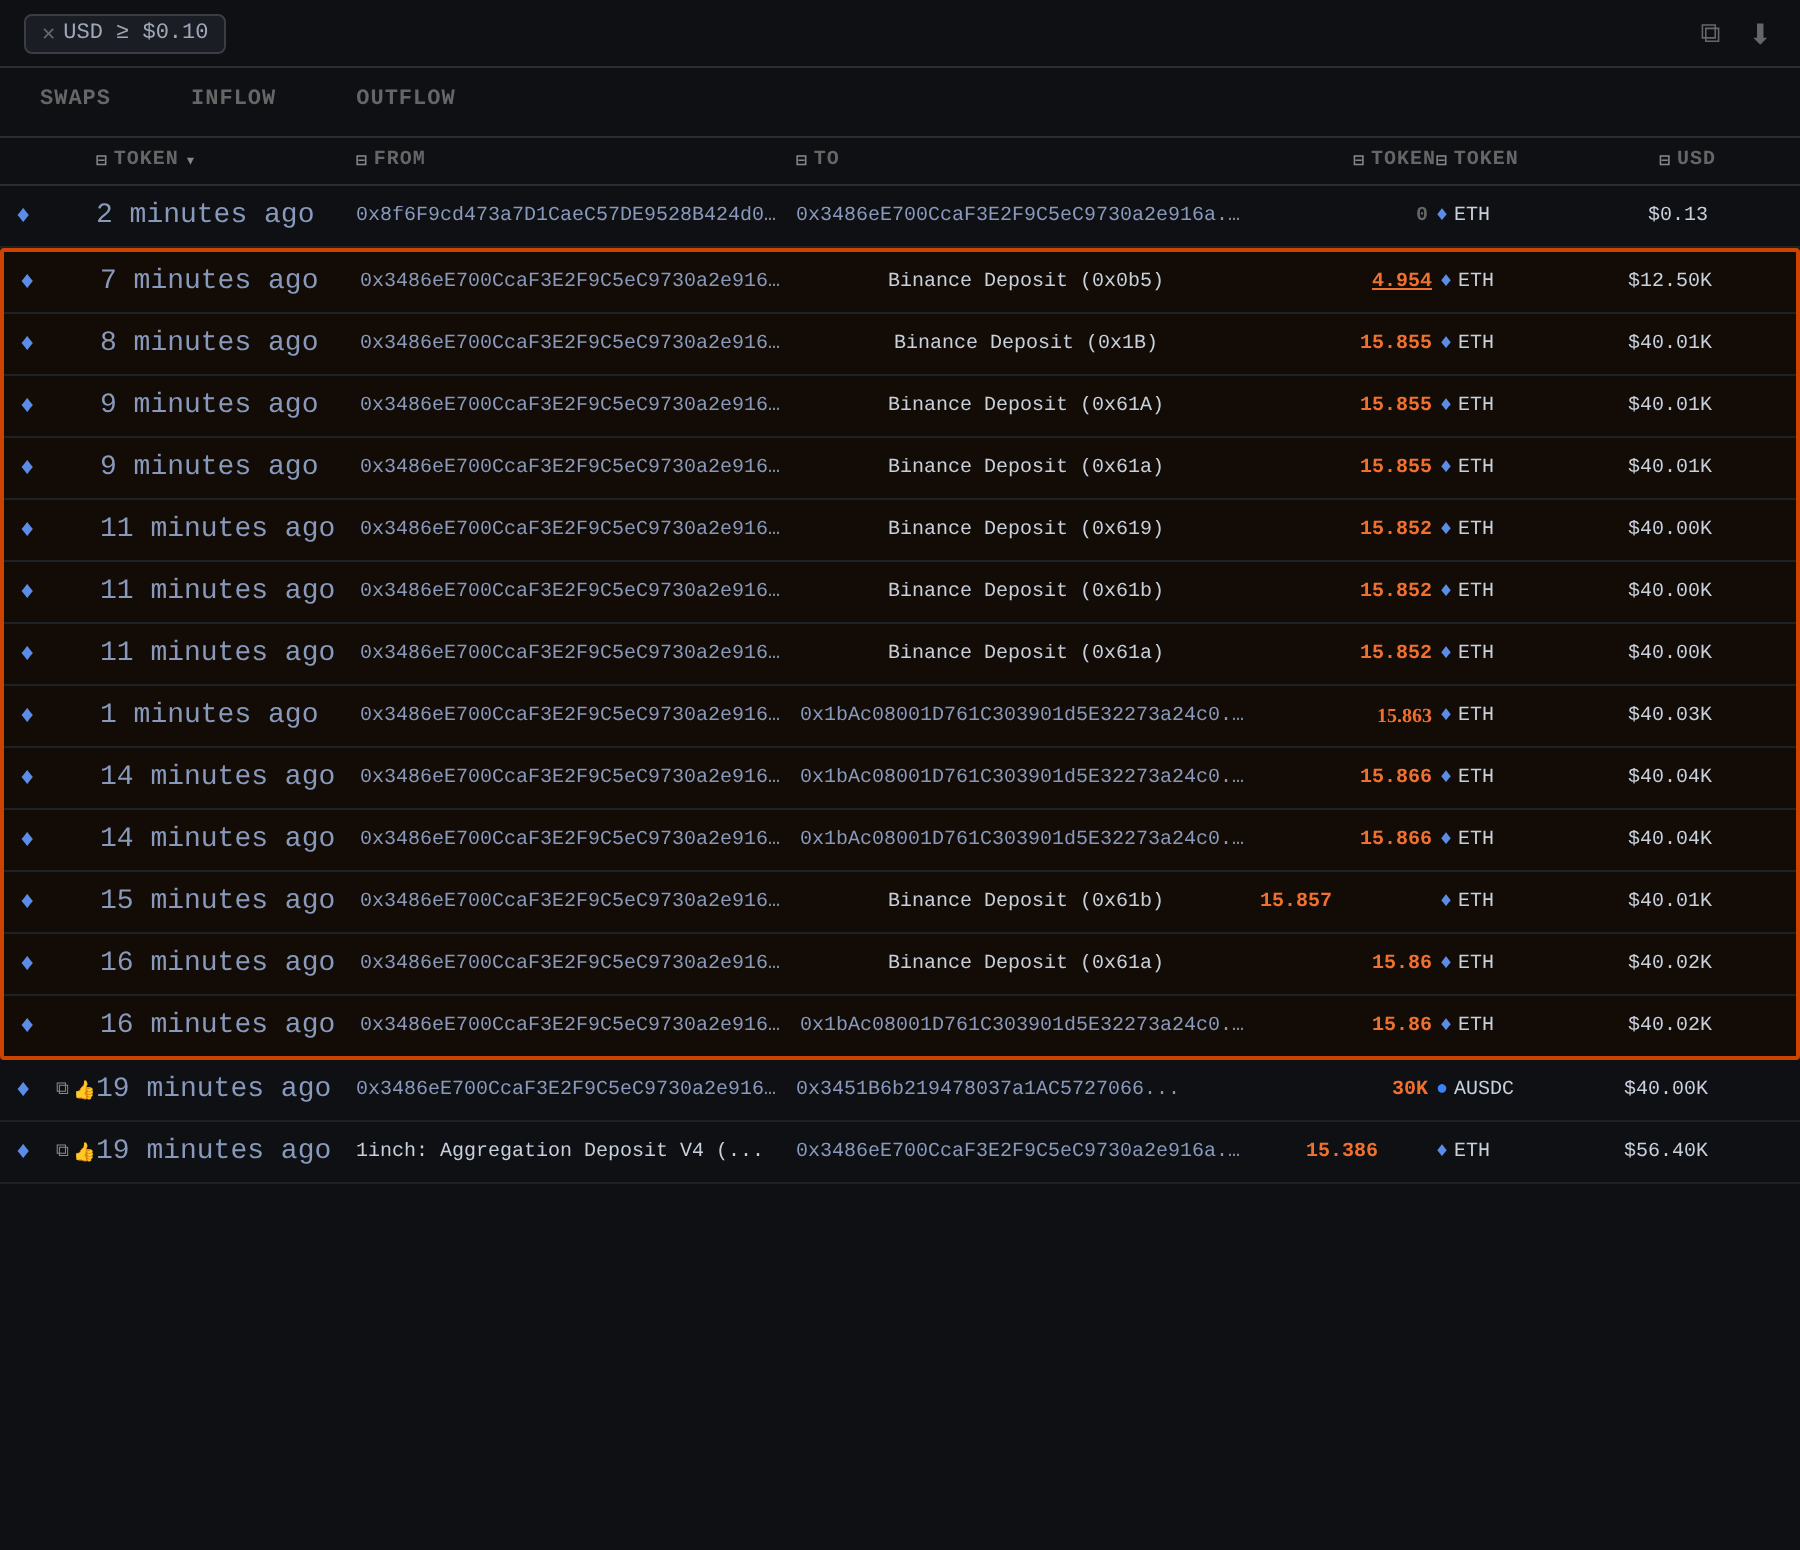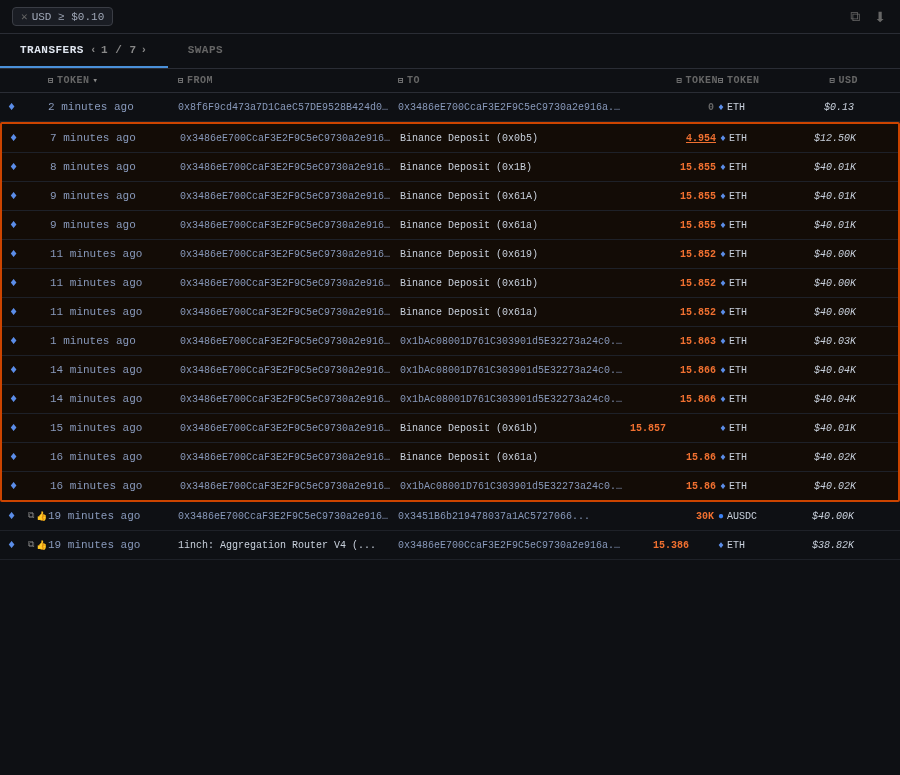--- a/index.html
+++ b/index.html
@@ -127,30 +127,30 @@
       grid-template-columns: 20px 20px 130px 220px 230px 90px 70px 70px;
       align-items: center;
       padding: 7px 8px;
       border-bottom: 1px solid #1e2128;
       gap: 0px;
       transition: background 0.1s;
     }
 
     .cell { overflow: hidden; text-overflow: ellipsis; white-space: nowrap; padding-right: 4px; }
     .cell-icon { color: #5b8de8; font-size: 12px; }
-    .cell-time { color: #8899bb; font-size: 11px; }
+    .cell-time { color: #8899bb; font-size: 14px; }
     .cell-address { color: #8899bb; font-size: 10px; }
     .cell-to { color: #8899bb; font-size: 10px; }
-    .cell-to.named { color: #c8d0dc; }
+    .cell-to.named { color: #c8d0dc; text-align: center; }
     .cell-value { text-align: right; color: #f07030; font-size: 10px; font-weight: 600; }
     .cell-value.zero { color: #666; }
     .cell-token { display: flex; align-items: center; gap: 3px; color: #c8d0dc; font-size: 10px; }
     .eth-icon { color: #5b8de8; font-size: 10px; }
     .ausdc-icon { color: #3b82f6; font-size: 10px; }
-    .cell-usd { text-align: right; color: #c8d0dc; font-size: 10px; font-style: italic; }
+    .cell-usd { text-align: right; color: #c8d0dc; font-size: 10px; }
 
     
     .highlight-group {
       border: 2px solid #cc4400;
       border-radius: 2px;
       margin: 0;
     }
     .highlight-group .row {
       border-left: none;
       border-right: none;
@@ -177,30 +177,28 @@
       <span>USD ≥ $0.10</span>
     </div>
   </div>
   <div class="top-bar-right">
     <button class="icon-btn" title="Copy">⧉</button>
     <button class="icon-btn" title="Download">⬇</button>
   </div>
 </div>
 
 <div class="tabs-row">
-  <div class="tab active">
-    <span>TRANSFERS</span>
-    <span class="tab-pagination">
-      <span class="arrow">‹</span>
-      <span>1 / 7</span>
-      <span class="arrow">›</span>
-    </span>
-  </div>
   <div class="tab">
     <span>SWAPS</span>
+  </div>
+  <div class="tab">
+    <span>INFLOW</span>
+  </div>
+  <div class="tab">
+    <span>OUTFLOW</span>
   </div>
   <div class="tab-spacer"></div>
 </div>
 
 <div class="col-headers">
   <div class="col-header"></div>
   <div class="col-header"></div>
   <div class="col-header">
     <span class="filter-icon">⊟</span>
     <span>TOKEN</span>
@@ -343,21 +341,21 @@
       </div>
       <div class="cell cell-usd">$40.00K</div>
     </div>
 
     <div class="row">
       <div class="cell cell-icon">♦</div>
       <div class="cell"></div>
       <div class="cell cell-time">1 minutes ago</div>
       <div class="cell cell-address">0x3486eE700CcaF3E2F9C5eC9730a2e916a...</div>
       <div class="cell cell-to">0x1bAc08001D761C303901d5E32273a24c0...</div>
-      <div class="cell cell-value" style="text-align:right;">15.863</div>
+      <div class="cell cell-value" style="text-align:right;font-family:Liberation Serif, serif;">15.863</div>
       <div class="cell cell-token">
         <span class="eth-icon">♦</span>
         <span>ETH</span>
       </div>
       <div class="cell cell-usd">$40.03K</div>
     </div>
 
     <div class="row">
       <div class="cell cell-icon">♦</div>
       <div class="cell"></div>
@@ -447,23 +445,23 @@
     <div class="cell cell-usd">$40.00K</div>
   </div>
 
   <div class="row">
     <div class="cell cell-icon">♦</div>
     <div class="cell" style="display:flex;gap:2px;font-size:9px;color:#888;">
       <span>⧉</span>
       <span>👍</span>
     </div>
     <div class="cell cell-time">19 minutes ago</div>
-    <div class="cell cell-address named" style="color:#c8d0dc;">1inch: Aggregation Router V4 (...</div>
+    <div class="cell cell-address named" style="color:#c8d0dc;">1inch: Aggregation Deposit V4 (...</div>
     <div class="cell cell-to">0x3486eE700CcaF3E2F9C5eC9730a2e916a...</div>
     <div class="cell cell-value" style="text-align:center; color:#f07030;">15.386</div>
     <div class="cell cell-token">
       <span class="eth-icon">♦</span>
       <span>ETH</span>
     </div>
-    <div class="cell cell-usd">$38.82K</div>
+    <div class="cell cell-usd">$56.40K</div>
   </div>
 
 </div>
 
 </body></html>

